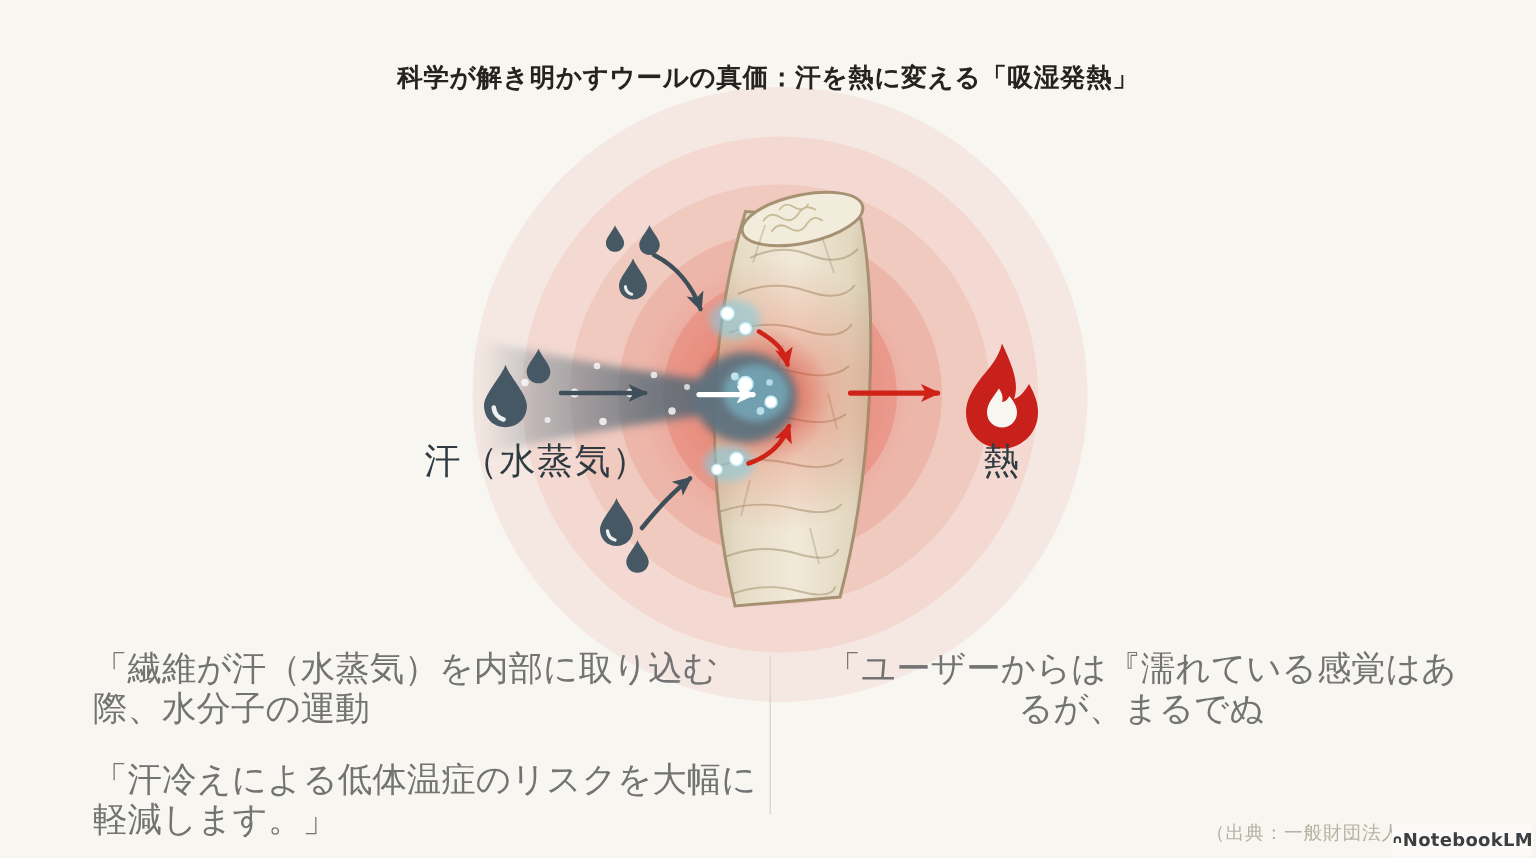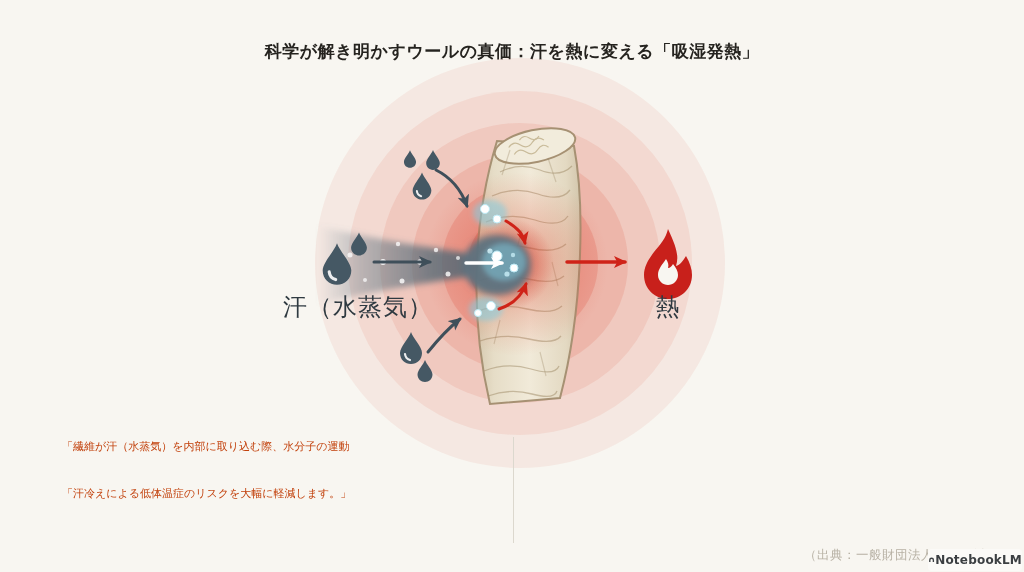--- a/index.html
+++ b/index.html
@@ -12,21 +12,21 @@
     position:absolute;left:0;top:40px;width:1024px;
     text-align:center;font-size:17px;font-weight:700;color:#25231f;
     letter-spacing:0.5px;
   }
   .stage{position:absolute;left:0;top:0;width:1024px;height:572px;}
   .diagram-label{
     position:absolute;font-size:24px;font-weight:500;color:#2f3a41;letter-spacing:1px;
   }
   .label-sweat{left:283px;top:291px;}
   .label-heat{left:645px;top:291px;width:46px;text-align:center;}
-  .quote{position:absolute;top:433px;font-size:11px;line-height:27px;color:#c2410c;}
+  .quote{position:absolute;top:433px;font-size:23px;line-height:27px;color:#737373;}
   .quote-left{left:62px;width:448px;}
   .quote-right{left:541px;width:440px;text-align:center;}
   .quote .gap{height:20px;}
   .divider{position:absolute;left:513px;top:437px;width:1px;height:106px;background:#dcd8ce;}
   .attribution{
     position:absolute;left:804px;top:547px;width:220px;white-space:nowrap;
     font-size:12.5px;color:#b7b1a4;letter-spacing:0.5px;
   }
   .watermark{
     position:absolute;left:928px;top:549px;width:94px;height:22px;
@@ -213,20 +213,21 @@
 
   <div class="quote quote-left">
     <div>「繊維が汗（水蒸気）を内部に取り込む際、水分子の運動</div>
     <div class="gap"></div>
     <div>「汗冷えによる低体温症のリスクを大幅に軽減します。」</div>
   </div>
 
   <div class="divider"></div>
 
   <div class="quote quote-right">
+    <div>「ユーザーからは『濡れている感覚はあるが、まるでぬ</div>
   </div>
 
   <div class="attribution">（出典：一般財団法人ケケン試験</div>
 
   <div class="watermark">
     <svg width="14" height="14" viewBox="0 0 16 16">
       <path d="M2.5 12.5 V8 a5.5 5.5 0 0 1 11 0 v4.5 h-3 V8 a2.5 2.5 0 0 0 -5 0 v4.5 z" fill="#3b3f42"></path>
     </svg>
     <span class="wm-text">NotebookLM</span>
   </div>

